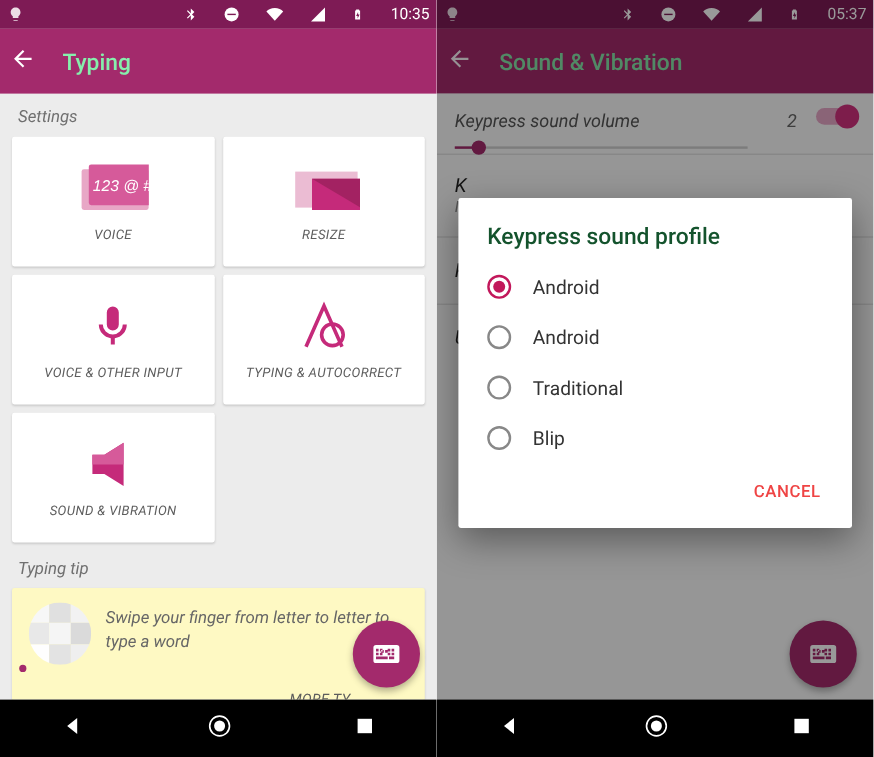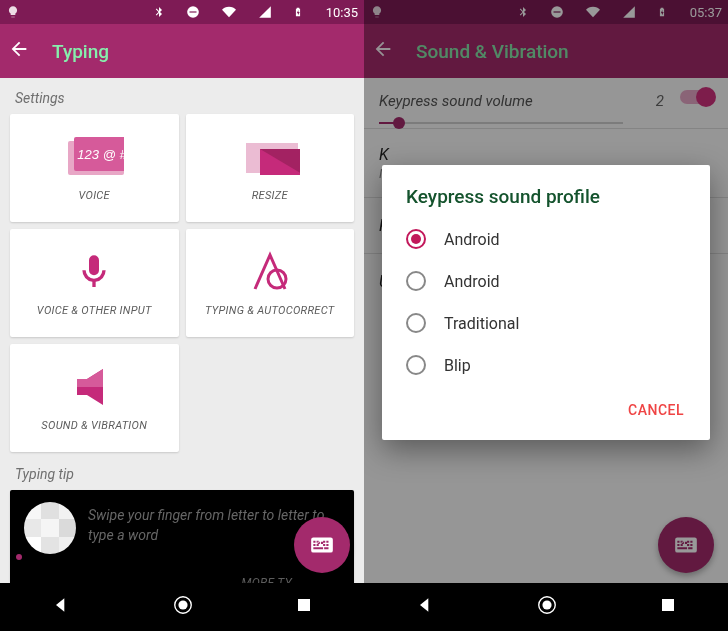--- a/index.html
+++ b/index.html
@@ -22,21 +22,21 @@
 
   
   .scroll { height: calc(631px - 24px - 54px - 48px); overflow: hidden; position: relative; font-style: italic; }
   .section-label { font-size: 14px; color: #6f6f6f; padding: 12px 15px 8px; }
   .grid { display: grid; grid-template-columns: 1fr 1fr; gap: 7px; padding: 0 10px; }
   .card { background: #fff; border-radius: 2px; box-shadow: 0 1px 2px rgba(0,0,0,0.15); height: 108px; display: flex; flex-direction: column; align-items: center; justify-content: center; gap: 10px; }
   .card-label { font-size: 11px; letter-spacing: 0.3px; color: #5d5d5d; text-align: center; padding: 0 4px;}
   .card-icon { width: 60px; height: 44px; display:flex; align-items:center; justify-content:center; }
 
   .tip-label { font-size: 14px; color: #6f6f6f; padding: 14px 15px 8px; }
-  .tip-card { background: #000000; margin: 0 10px 10px; border-radius: 2px; box-shadow: 0 1px 2px rgba(0,0,0,0.15); height: 110px; display:flex; padding: 12px 14px; position:relative; }
+  .tip-card { background: #fef9c3; margin: 0 10px 10px; border-radius: 2px; box-shadow: 0 1px 2px rgba(0,0,0,0.15); height: 110px; display:flex; padding: 12px 14px; position:relative; }
   .tip-swatch { width: 52px; height: 52px; border-radius: 50%; overflow:hidden; margin-right:12px; flex-shrink:0; display:grid; grid-template-columns: repeat(3,1fr); grid-template-rows: repeat(3,1fr); }
   .tip-swatch span { background:#ddd; }
   .tip-swatch span:nth-child(1){background:#f7f7f7;}
   .tip-swatch span:nth-child(2){background:#e0e0e0;}
   .tip-swatch span:nth-child(3){background:#f2f2f2;}
   .tip-swatch span:nth-child(4){background:#e8e8e8;}
   .tip-swatch span:nth-child(5){background:#f5f5f5;}
   .tip-swatch span:nth-child(6){background:#dadada;}
   .tip-swatch span:nth-child(7){background:#fefefe;}
   .tip-swatch span:nth-child(8){background:#e3e3e3;}

